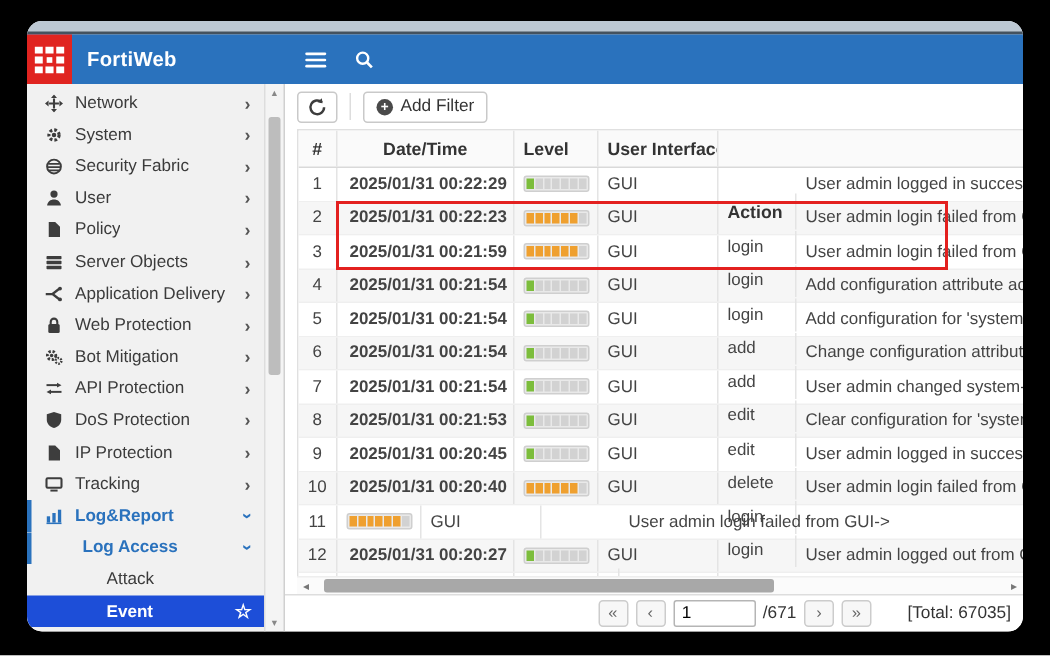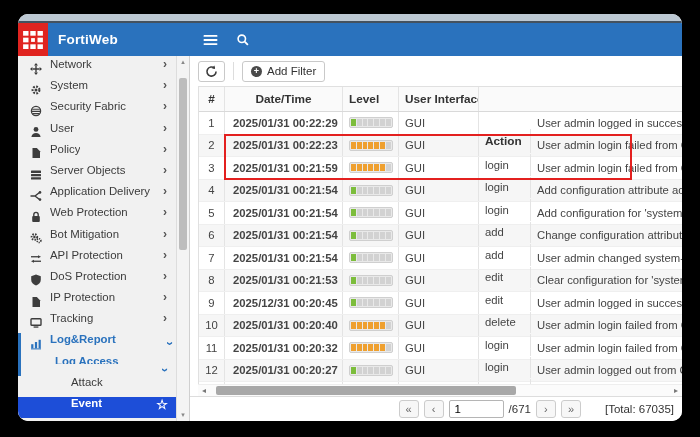--- a/index.html
+++ b/index.html
@@ -12,22 +12,22 @@
   .topbar { flex:0 0 33px; background:#2a72bd; display:flex; align-items:center; position:relative; }
   .logo { width:30px; height:33px; background:#e02420; display:flex; align-items:center; justify-content:center; }
   .brand { color:#fff; font-weight:bold; font-size:13.5px; margin-left:10px; letter-spacing:.2px; }
   .topbar-icons { position:absolute; left:184px; display:flex; gap:17px; align-items:center; }
   .tb-icon { width:16px; height:16px; display:flex; align-items:center; justify-content:center; cursor:pointer; }
 
   .main { flex:1; display:flex; min-height:0; }
 
   
   .sidebar { width:158px; background:#f1f1f1; overflow:hidden; padding-top:2px; }
-  .nav-item { height:21.2px; display:flex; font-size:11.4px; color:#3b3b3b; padding-left:10px; cursor:pointer; white-space:nowrap; }
-  .nav-item.lv1 { padding-left:37px;flex-direction:column; }
+  .nav-item { height:21.2px; display:flex; align-items:center; font-size:11.4px; color:#3b3b3b; padding-left:10px; cursor:pointer; white-space:nowrap; }
+  .nav-item.lv1 { padding-left:37px; }
   .nav-item.lv2 { padding-left:53px; }
   .nav-ico { width:15px; margin-right:7px; display:flex; align-items:center; justify-content:center; }
   .nav-label { overflow:hidden; text-overflow:ellipsis; }
   .chev { margin-left:auto; margin-right:9px; font-size:12px; font-weight:bold; color:#555; line-height:1; }
   .chev.down { transform:rotate(90deg); }
   .nav-item.active { color:#2a72bd; font-weight:bold; }
   .nav-item.active .chev { color:#2a72bd; }
   .nav-item.accent { box-shadow:inset 3px 0 0 #2a72bd; }
   .nav-item.selected { background:#1d4ed8; color:#fff; font-weight:bold; }
   .star { margin-left:auto; margin-right:8px; font-size:13px; color:#fff; }
@@ -455,21 +455,21 @@
                     <span class="seg"></span>
                     <span class="seg"></span>
                   </span>
                 </div>
                 <div class="td c3">GUI</div>
                 <div class="td c4">delete</div>
                 <div class="td c5">Clear configuration for 'system automatio</div>
               </div>
               <div class="row">
                 <div class="td c0">9</div>
-                <div class="td c1">2025/12/31 00:20:45</div>
+                <div class="td c1">2025/01/31 00:20:45</div>
                 <div class="td c2">
                   <span class="lvl">
                     <span class="seg" style="background: rgb(124, 189, 60);"></span>
                     <span class="seg"></span>
                     <span class="seg"></span>
                     <span class="seg"></span>
                     <span class="seg"></span>
                     <span class="seg"></span>
                     <span class="seg"></span>
                   </span>
@@ -491,21 +491,20 @@
                     <span class="seg" style="background: rgb(239, 160, 47);"></span>
                     <span class="seg"></span>
                   </span>
                 </div>
                 <div class="td c3">GUI</div>
                 <div class="td c4">login</div>
                 <div class="td c5">User admin login failed from GUI-&gt;</div>
               </div>
               <div class="row">
                 <div class="td c0">11</div>
-                <div class="td c1">2025/01/31 00:20:32</div>
                 <div class="td c2">
                   <span class="lvl">
                     <span class="seg" style="background: rgb(239, 160, 47);"></span>
                     <span class="seg" style="background: rgb(239, 160, 47);"></span>
                     <span class="seg" style="background: rgb(239, 160, 47);"></span>
                     <span class="seg" style="background: rgb(239, 160, 47);"></span>
                     <span class="seg" style="background: rgb(239, 160, 47);"></span>
                     <span class="seg" style="background: rgb(239, 160, 47);"></span>
                     <span class="seg"></span>
                   </span>

